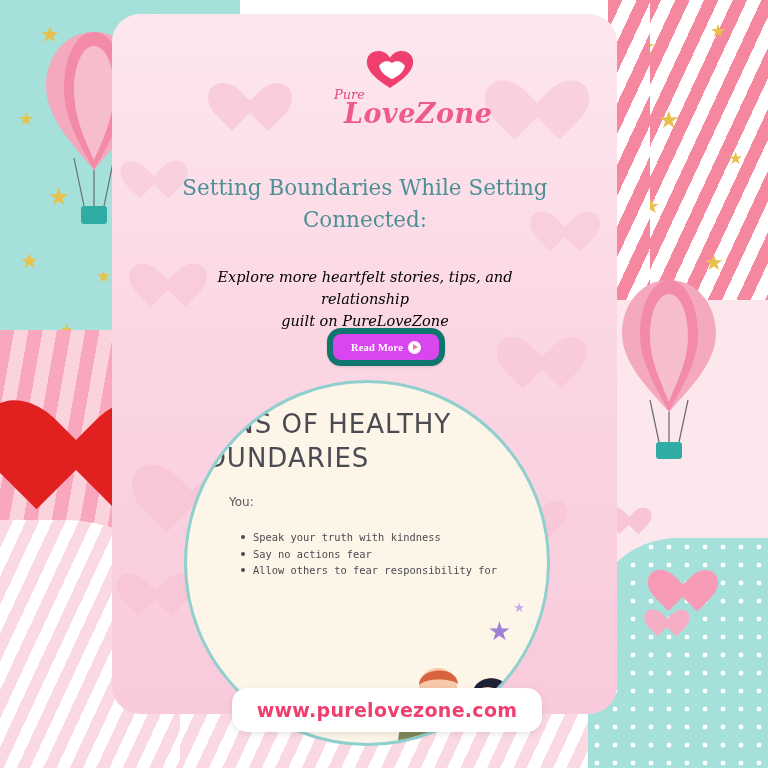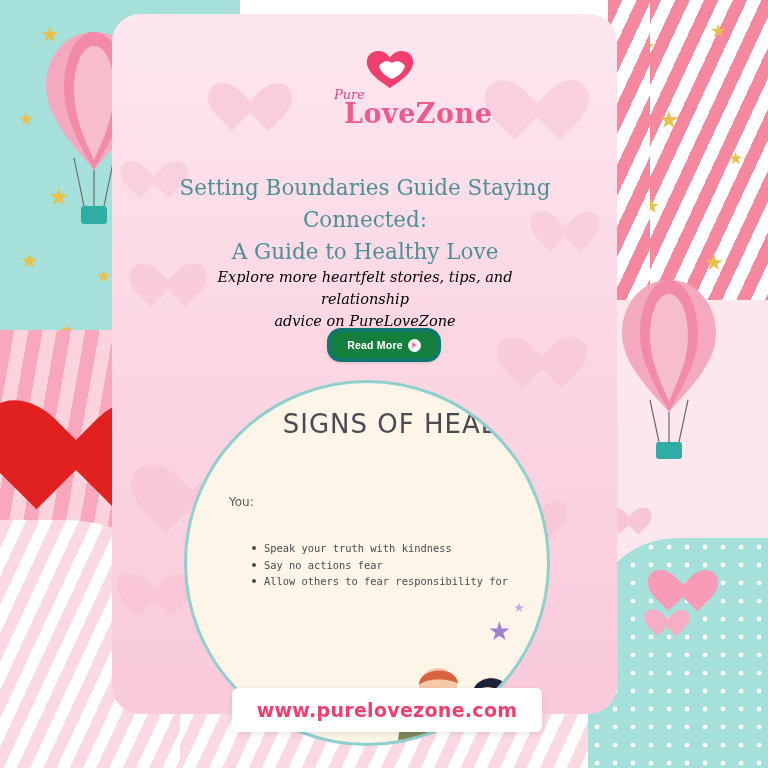--- a/index.html
+++ b/index.html
@@ -43,50 +43,50 @@
     background:#f7bccf;border-radius:50% 50% 0 0;top:0;}
   .heart-wm:before{left:0;transform:rotate(-45deg);transform-origin:100% 100%;}
   .heart-wm:after{right:0;transform:rotate(45deg);transform-origin:0 100%;}
 
   
   .logo{position:absolute;left:300px;top:46px;width:180px;height:85px;text-align:center;}
   .logo-mark{width:70px;height:44px;margin:0 auto;position:relative;}
   .logo-mark .lh{position:absolute;left:0;top:0;width:70px;height:44px;}
   .logo-pure{font-family:"DejaVu Serif",serif;font-size:13px;color:#e8467c;
     position:absolute;left:34px;top:41px;font-style:italic;}
-  .logo-love{font-family:"DejaVu Serif",serif;font-weight:bold;
+  .logo-love{font-family:"DejaVu Serif",serif;font-style:italic;font-weight:bold;
     font-size:27px;color:#ef5a8c;letter-spacing:.5px;position:absolute;left:44px;top:52px;}
 
   
   .headline{position:absolute;left:130px;top:172px;width:470px;text-align:center;
     font-family:"DejaVu Serif",serif;font-size:21.5px;line-height:32px;color:#4e8f97;}
   .sub{position:absolute;left:175px;top:266px;width:380px;text-align:center;
     font-family:"DejaVu Serif",serif;font-style:italic;font-size:14.5px;line-height:22px;
     color:#000000;}
 
   
   .readmore{position:absolute;left:327px;top:328px;width:106px;height:26px;
-    border-radius:14px;background:#15803d;border:4px solid #0f766e;
+    border-radius:14px;background:#d946ef;border:6px solid #0f766e;
     display:flex;align-items:center;justify-content:center;gap:5px;
-    box-shadow:0 1px 3px rgba(0,0,0,.12);}
+    box-shadow:0 1px 3px rgba(0,0,0,.12);font-family:Liberation Serif, serif;}
   .readmore span{color:#fff;font-size:10.5px;font-weight:bold;letter-spacing:.2px;}
   .readmore .arrow{width:13px;height:13px;border-radius:50%;background:#ffffff;
     display:flex;align-items:center;justify-content:center;}
   .readmore .arrow i{display:block;width:0;height:0;border-left:5px solid #f4789f;
     border-top:3.5px solid transparent;border-bottom:3.5px solid transparent;margin-left:1.5px;}
 
   
   .circle{position:absolute;left:184px;top:380px;width:360px;height:360px;border-radius:50%;
     background:#fdf5e8;border:3px solid #8fd0cf;overflow:hidden;}
-  .circle-title{position:absolute;left:0;top:24px;width:360px;text-align:right;
+  .circle-title{position:absolute;left:0;top:24px;width:360px;text-align:left;
     font-family:"DejaVu Sans",sans-serif;font-size:26px;line-height:34px;
     color:#4a4a52;letter-spacing:1px;}
   .you-label{position:absolute;left:42px;top:112px;font-family:"DejaVu Sans",sans-serif;
     font-size:12px;color:#5a5a62;}
-  .bullets{position:absolute;left:48px;top:142px;width:290px;margin:15px;padding:0;list-style:none;}
+  .bullets{position:absolute;left:48px;top:142px;width:290px;margin:4px;padding:0;list-style:none;}
   .bullets li{font-family:"DejaVu Sans Mono",monospace;font-size:10.4px;color:#4a4a52;
     line-height:16.5px;position:relative;padding-left:14px;}
   .bullets li:before{content:"";position:absolute;left:2px;top:6px;width:4px;height:4px;
     border-radius:50%;background:#4a4a52;}
   .bullets li.cont{padding-left:14px;}
   .bullets li.cont:before{display:none;}
 
   
   .sparkle{position:absolute;right:36px;bottom:96px;color:#a07fd6;font-size:26px;}
   .sparkle-sm{position:absolute;right:22px;bottom:128px;color:#c9a9ea;font-size:13px;}
@@ -104,21 +104,21 @@
   .red-heart .r{right:0;transform:rotate(45deg);transform-origin:0 100%;}
 
   
   .mini-heart{position:absolute;}
   .mini-heart b{position:absolute;width:62%;height:92%;border-radius:50% 50% 0 0;top:0;display:block;}
   .mini-heart b.l{left:0;transform:rotate(-45deg);transform-origin:100% 100%;}
   .mini-heart b.r{right:0;transform:rotate(45deg);transform-origin:0 100%;}
 
   
   .urlbar{position:absolute;left:232px;top:688px;width:310px;height:44px;background:#ffffff;
-    border-radius:6px;display:flex;align-items:center;justify-content:center;
+    border-radius:15px;display:flex;align-items:center;justify-content:center;
     box-shadow:0 2px 6px rgba(0,0,0,.10);}
   .urlbar span{font-family:"DejaVu Sans",sans-serif;font-weight:bold;font-size:19px;color:#ef3f6e;
     letter-spacing:.3px;}
 </style>
 </head>
 <body>
 
 <div class="canvas">
 
   <div class="bg-tl">
@@ -221,39 +221,39 @@
       <svg class="lh" viewBox="0 0 70 44">
         <path d="M35 12 C30 2 14 3 12 14 C10 26 26 36 35 42 C44 36 60 26 58 14 C56 3 40 2 35 12 Z" fill="#ef3f6e"></path>
         <path d="M24 20 c3 -5 9 -6 13 -3 4 -3 10 -2 13 3 -2 7 -8 11 -13 13 -5 -2 -11 -6 -13 -13 Z" fill="#ffffff"></path>
       </svg>
     </div>
     <div class="logo-pure">Pure</div>
     <div class="logo-love">LoveZone</div>
   </div>
 
   <div class="headline">
-    <div>Setting Boundaries Guide Staying Connected:</div>
-    <div>A Guide to Healthy Love</div>
+    <div>Setting Boundaries While Setting Connected:</div>
   </div>
 
   <div class="sub">
     <div>Explore more heartfelt stories, tips, and relationship</div>
-    <div>advice on PureLoveZone</div>
+    <div>guilt on PureLoveZone</div>
   </div>
 
   <div class="readmore">
     <span>Read More</span>
     <span class="arrow">
         <i></i>
       </span>
   </div>
 
   <div class="circle">
     <div class="circle-title">
       <div>SIGNS OF HEALTHY</div>
+      <div>BOUNDARIES</div>
     </div>
     <div class="you-label">You:</div>
     <ul class="bullets">
       <li>Speak your truth with kindness</li>
       <li>Say no actions fear</li>
       <li>Allow others to fear responsibility for</li>
     </ul>
     <div class="sparkle">★</div>
     <div class="sparkle-sm">★</div>
 

